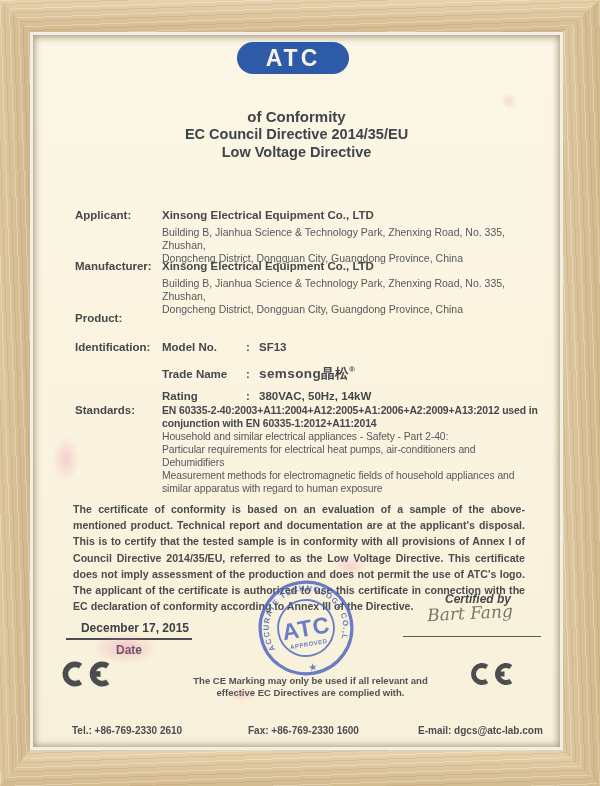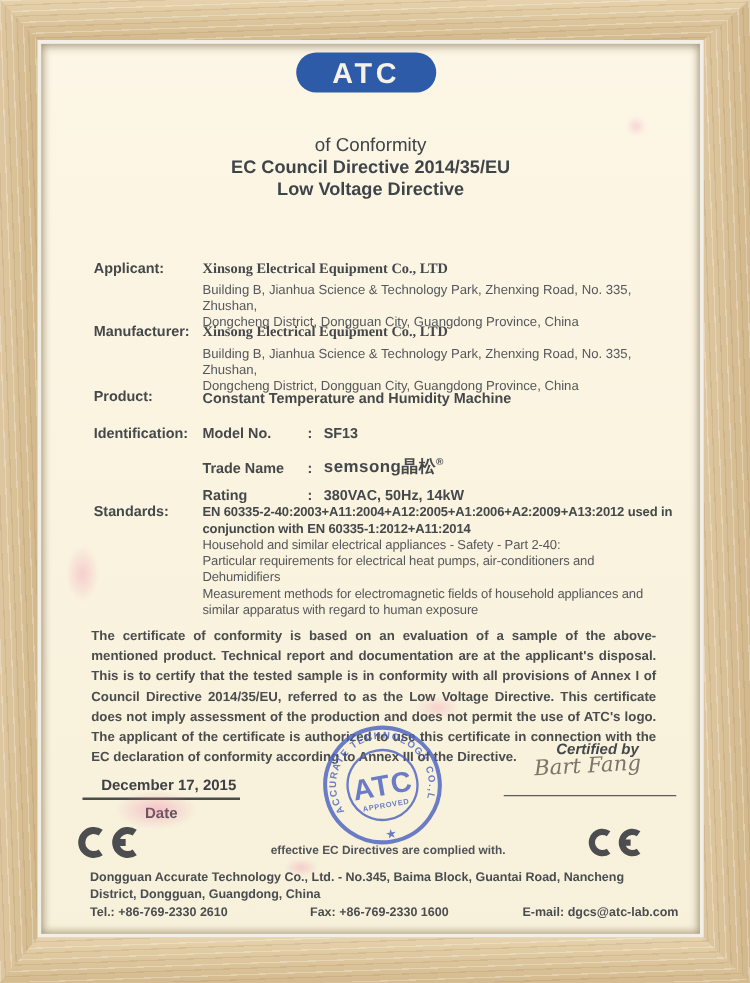--- a/index.html
+++ b/index.html
@@ -46,28 +46,28 @@
   .atc-pill{
     left:204px;top:7px;width:112px;height:32px;z-index:3;
     background:#2e5ba8;border-radius:17px;
     display:flex;align-items:center;justify-content:center;
     color:#f6f3e6;font-weight:bold;font-size:23px;letter-spacing:3px;
   }
   .cert-title{
     left:58px;top:33px;z-index:2;
     font-size:29px;font-weight:bold;color:#4b4f53;letter-spacing:9px;white-space:nowrap;
   }
-  .sub1{top:73px;font-size:15px;font-weight:normal;color:#3f4449;}
+  .sub1{top:73px;font-size:15px;font-weight:bold;color:#3f4449;}
   .sub2{top:91px;font-size:14.5px;font-weight:bold;color:#3f4449;}
   .sub3{top:109px;font-size:14.5px;font-weight:bold;color:#3f4449;}
   .reg{top:141px;font-size:15px;font-weight:bold;color:#3c4045;}
   
   .field-label{left:42px;font-size:11.5px;font-weight:bold;white-space:nowrap;}
   .field-body{left:129px;width:378px;font-size:10.5px;line-height:13px;}
-  .name-line{font-size:11.5px;font-weight:bold;margin-bottom:4px;font-family:Liberation Serif, serif;}
+  .name-line{font-size:11.5px;font-weight:bold;margin-bottom:4px;}
   .addr{color:#55585b;}
   .id-row{margin-bottom:9px;font-size:11.5px;font-weight:bold;display:flex;align-items:baseline;}
   .id-label{display:inline-block;width:84px;}
   .id-colon{display:inline-block;width:13px;}
   .trade-logo{font-size:13.5px;letter-spacing:.4px;}
   .trade-reg{font-size:8px;vertical-align:super;}
   .std-b{font-weight:bold;}
   .std-r{color:#55585b;}
   .declaration{
     left:40px;top:466px;width:452px;
@@ -130,21 +130,20 @@
     </div>
 
     <div class="abs field-label" style="top:225px;">Manufacturer:</div>
     <div class="abs field-body" style="top:225px;">
       <div class="name-line">Xinsong Electrical Equipment Co., LTD</div>
       <div class="addr">Building B, Jianhua Science &amp; Technology Park, Zhenxing Road, No. 335, Zhushan,</div>
       <div class="addr">Dongcheng District, Dongguan City, Guangdong Province, China</div>
     </div>
 
     <div class="abs field-label" style="top:277px;">Product:</div>
-    <div class="abs field-body b" style="top:278px;font-size:11.5px;">Constant Temperature and Humidity Machine</div>
 
     <div class="abs field-label" style="top:306px;">Identification:</div>
     <div class="abs field-body" style="top:306px;">
       <div class="id-row">
         <span class="id-label">Model No.</span>
         <span class="id-colon">:</span>
         <span>SF13</span>
       </div>
       <div class="id-row">
         <span class="id-label">Trade Name</span>
@@ -204,23 +203,23 @@
       <svg viewBox="0 0 96 60" width="48" height="30" aria-label="CE">
         <g fill="none" stroke="#4b4d4f" stroke-width="10">
           <path d="M 35.75 16.08 A 17 17 0 1 0 35.75 43.92"></path>
           <path d="M 83.75 16.08 A 17 17 0 1 0 83.75 43.92"></path>
           <path d="M 53 30 L 71 30"></path>
         </g>
       </svg>
     </div>
 
     <div class="abs ce-note">
+      <div>The CE Marking may only be used if all relevant and</div>
       <div>effective EC Directives are complied with.</div>
     </div>
-    <div class="abs footer-address">Dongguan Accurate Technology Co., Ltd. - No.345, Baima Block, Guantai Road, Nancheng District, Dongguan, Guangdong, China</div>
     <div class="abs contact tel">Tel.: +86-769-2330 2610</div>
     <div class="abs contact fax">Fax: +86-769-2330 1600</div>
     <div class="abs contact email">E-mail: dgcs@atc-lab.com</div>
 
     <div class="abs artifact a1"></div>
     <div class="abs artifact a2"></div>
     <div class="abs artifact a3"></div>
     <div class="abs artifact a4"></div>
     <div class="abs artifact a5"></div>
   </div>

